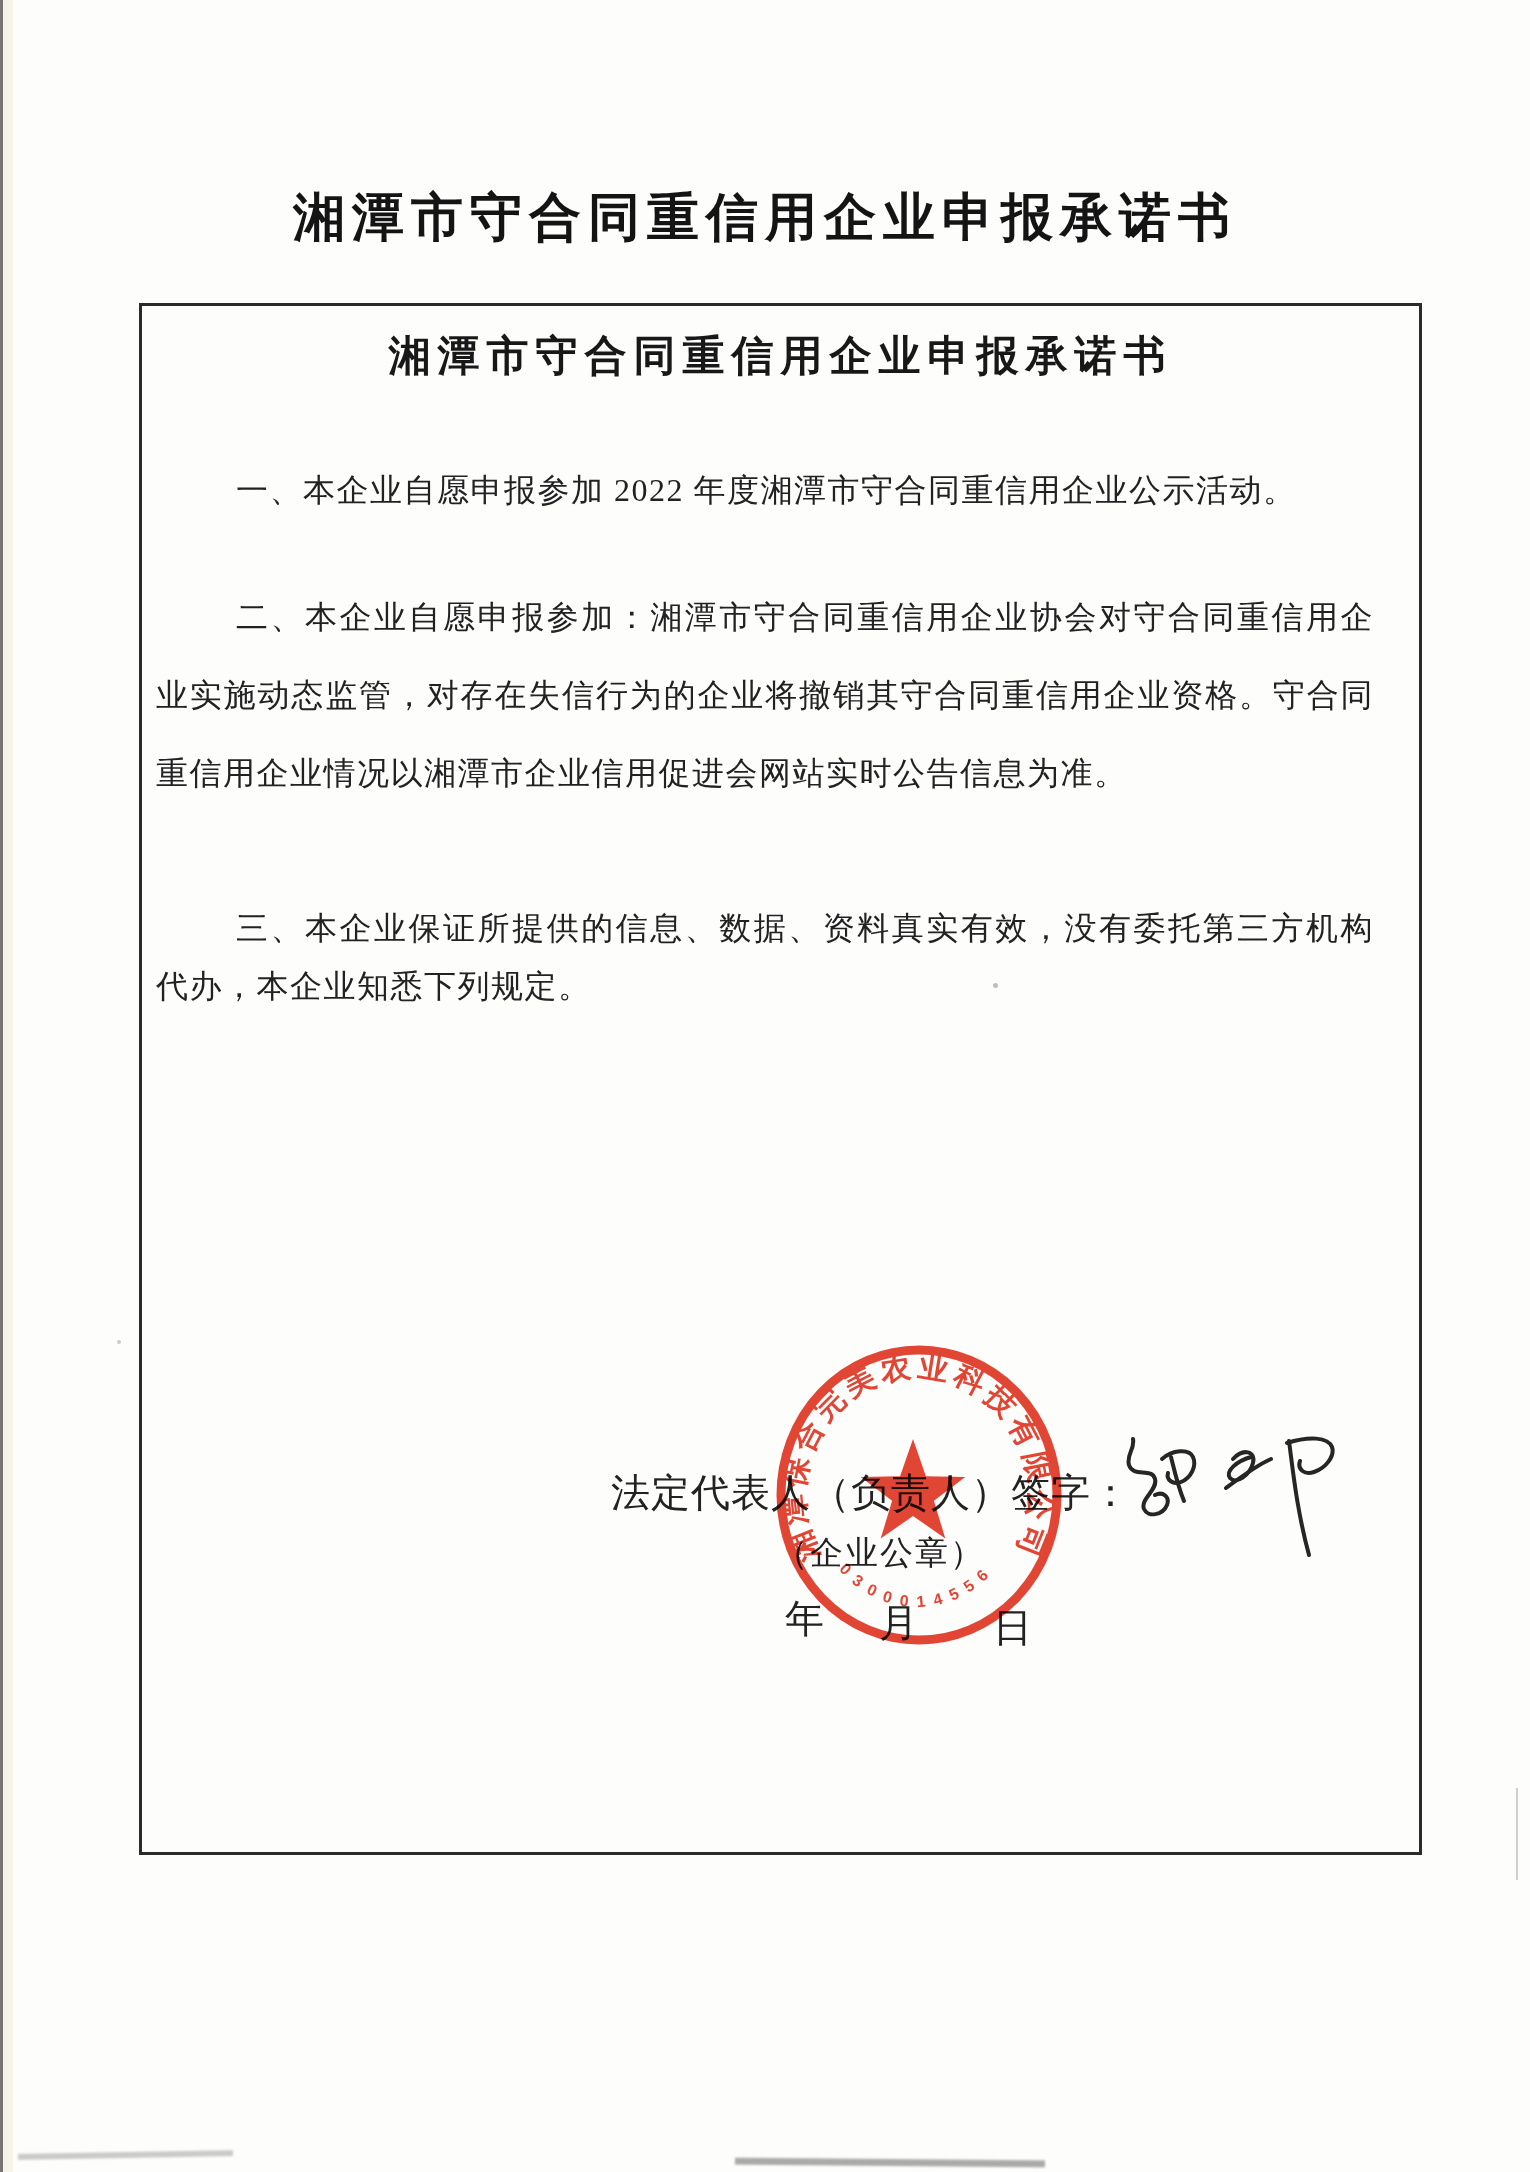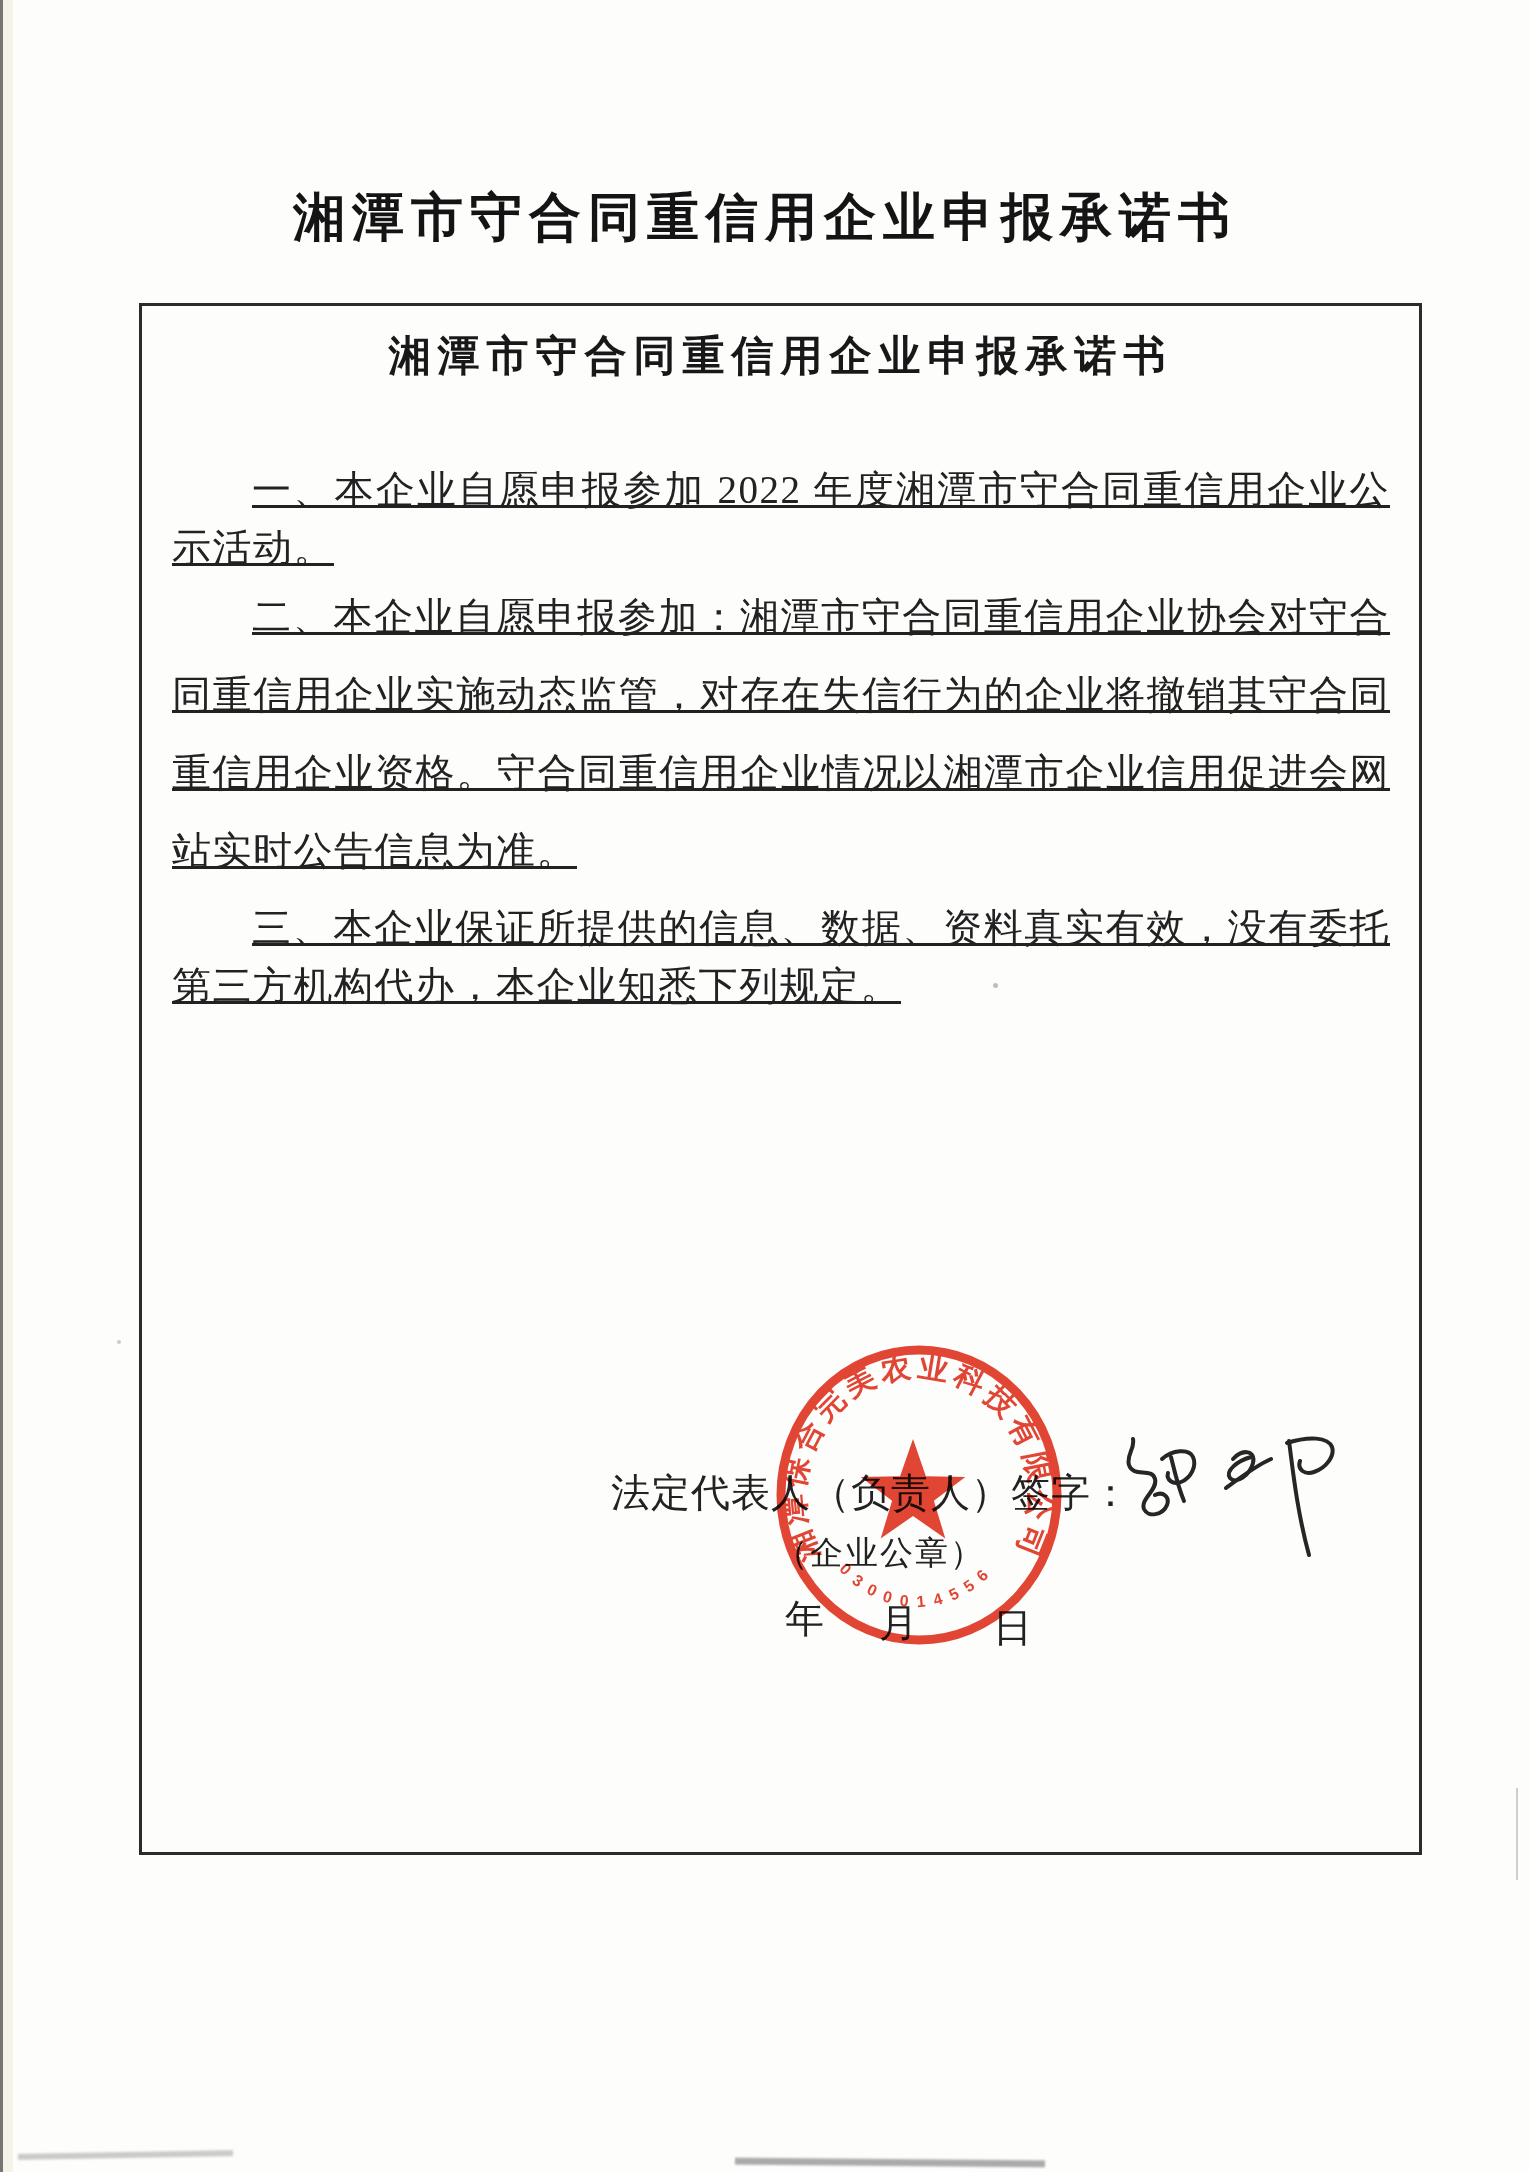--- a/index.html
+++ b/index.html
@@ -27,23 +27,23 @@
   .box{
     position:absolute;left:139px;top:303px;width:1277px;height:1546px;
     border:3px solid #2b2b2b;background:transparent;
   }
   .box-title{
     position:absolute;top:22px;left:0;width:100%;margin:0;
     text-align:center;font-family:"Liberation Sans","DejaVu Sans",sans-serif;
     font-weight:bold;font-size:42px;letter-spacing:7px;color:#181818;
   }
   .para{
-    position:absolute;left:30px;width:1218px;margin:0;
-    font-size:39px;letter-spacing:1.5px;line-height:58px;
-    text-align:justify;text-indent:80px;color:#222;text-decoration:underline;
+    position:absolute;left:14px;width:1218px;margin:0;
+    font-size:32px;letter-spacing:1.5px;line-height:58px;
+    text-align:justify;text-indent:80px;color:#222;
   }
   .p1{top:155px;}
   .p2{top:272px;line-height:78px;}
   .p3{top:593px;}
   .p4{top:716px;}
   .p5{top:783px;}
   .sign-label{position:absolute;left:469px;top:1160px;font-size:39px;letter-spacing:1px;color:#222;}
   .seal-note{position:absolute;left:588px;top:1225px;width:300px;text-align:center;font-size:33px;letter-spacing:2px;color:#222;}
   .date-line{position:absolute;left:0;top:1286px;width:100%;font-size:39px;color:#222;}
   .date-line .y{position:absolute;left:643px;top:0;}

